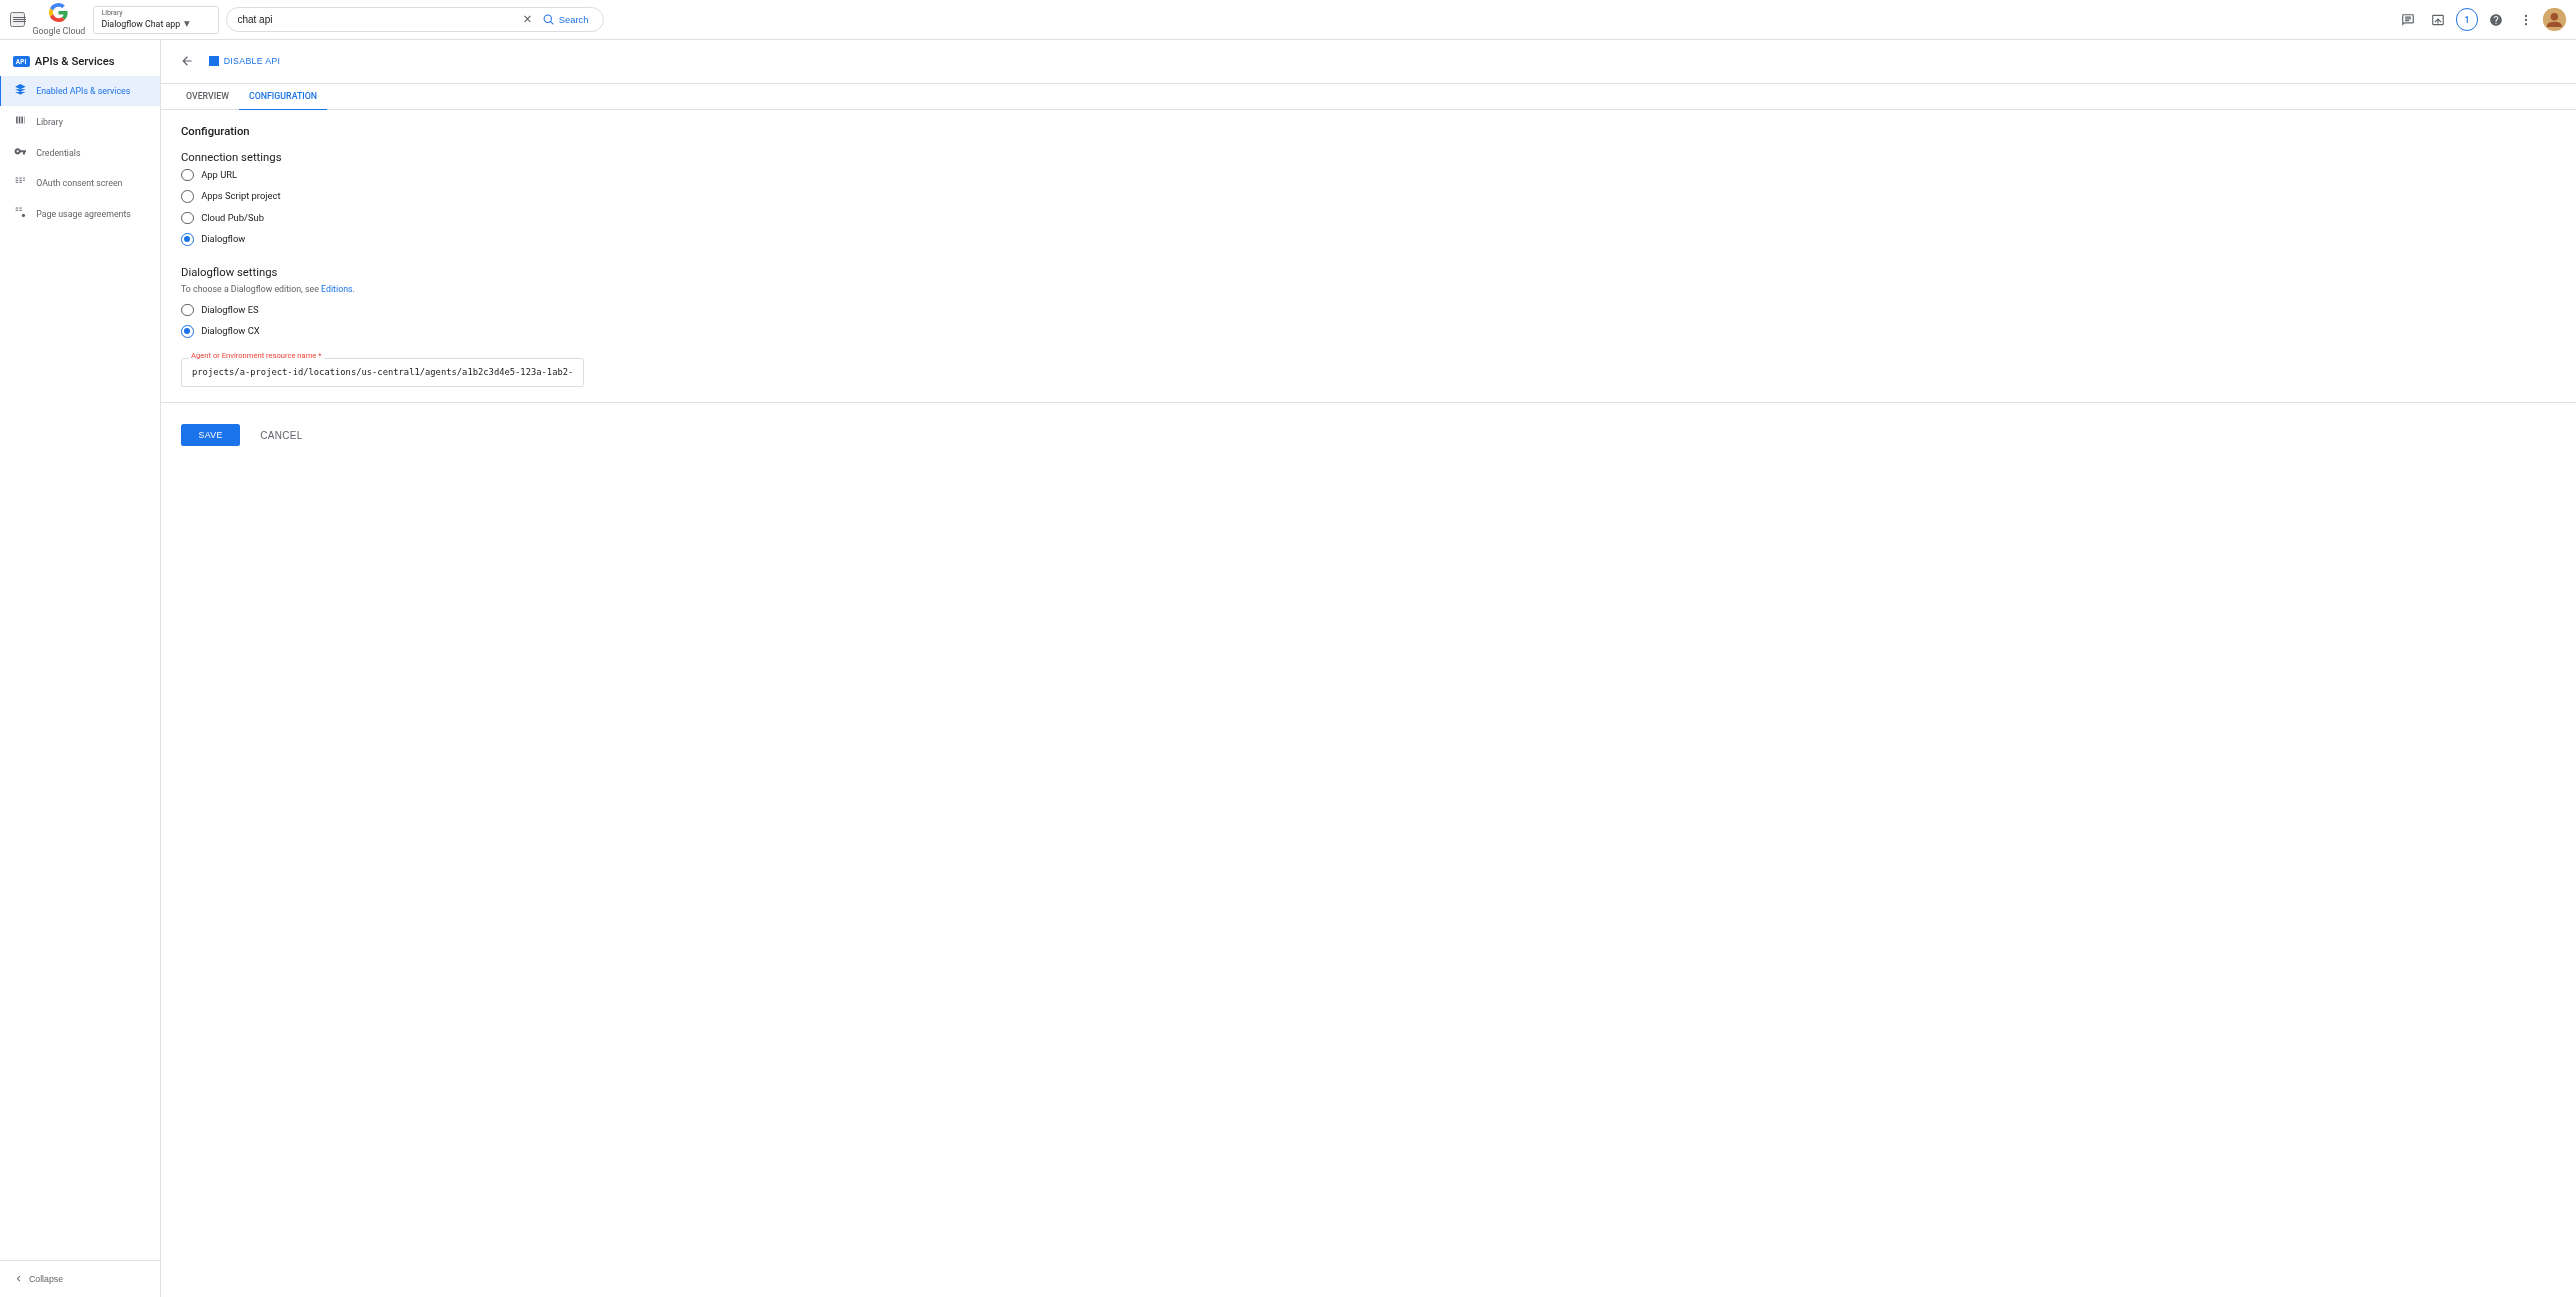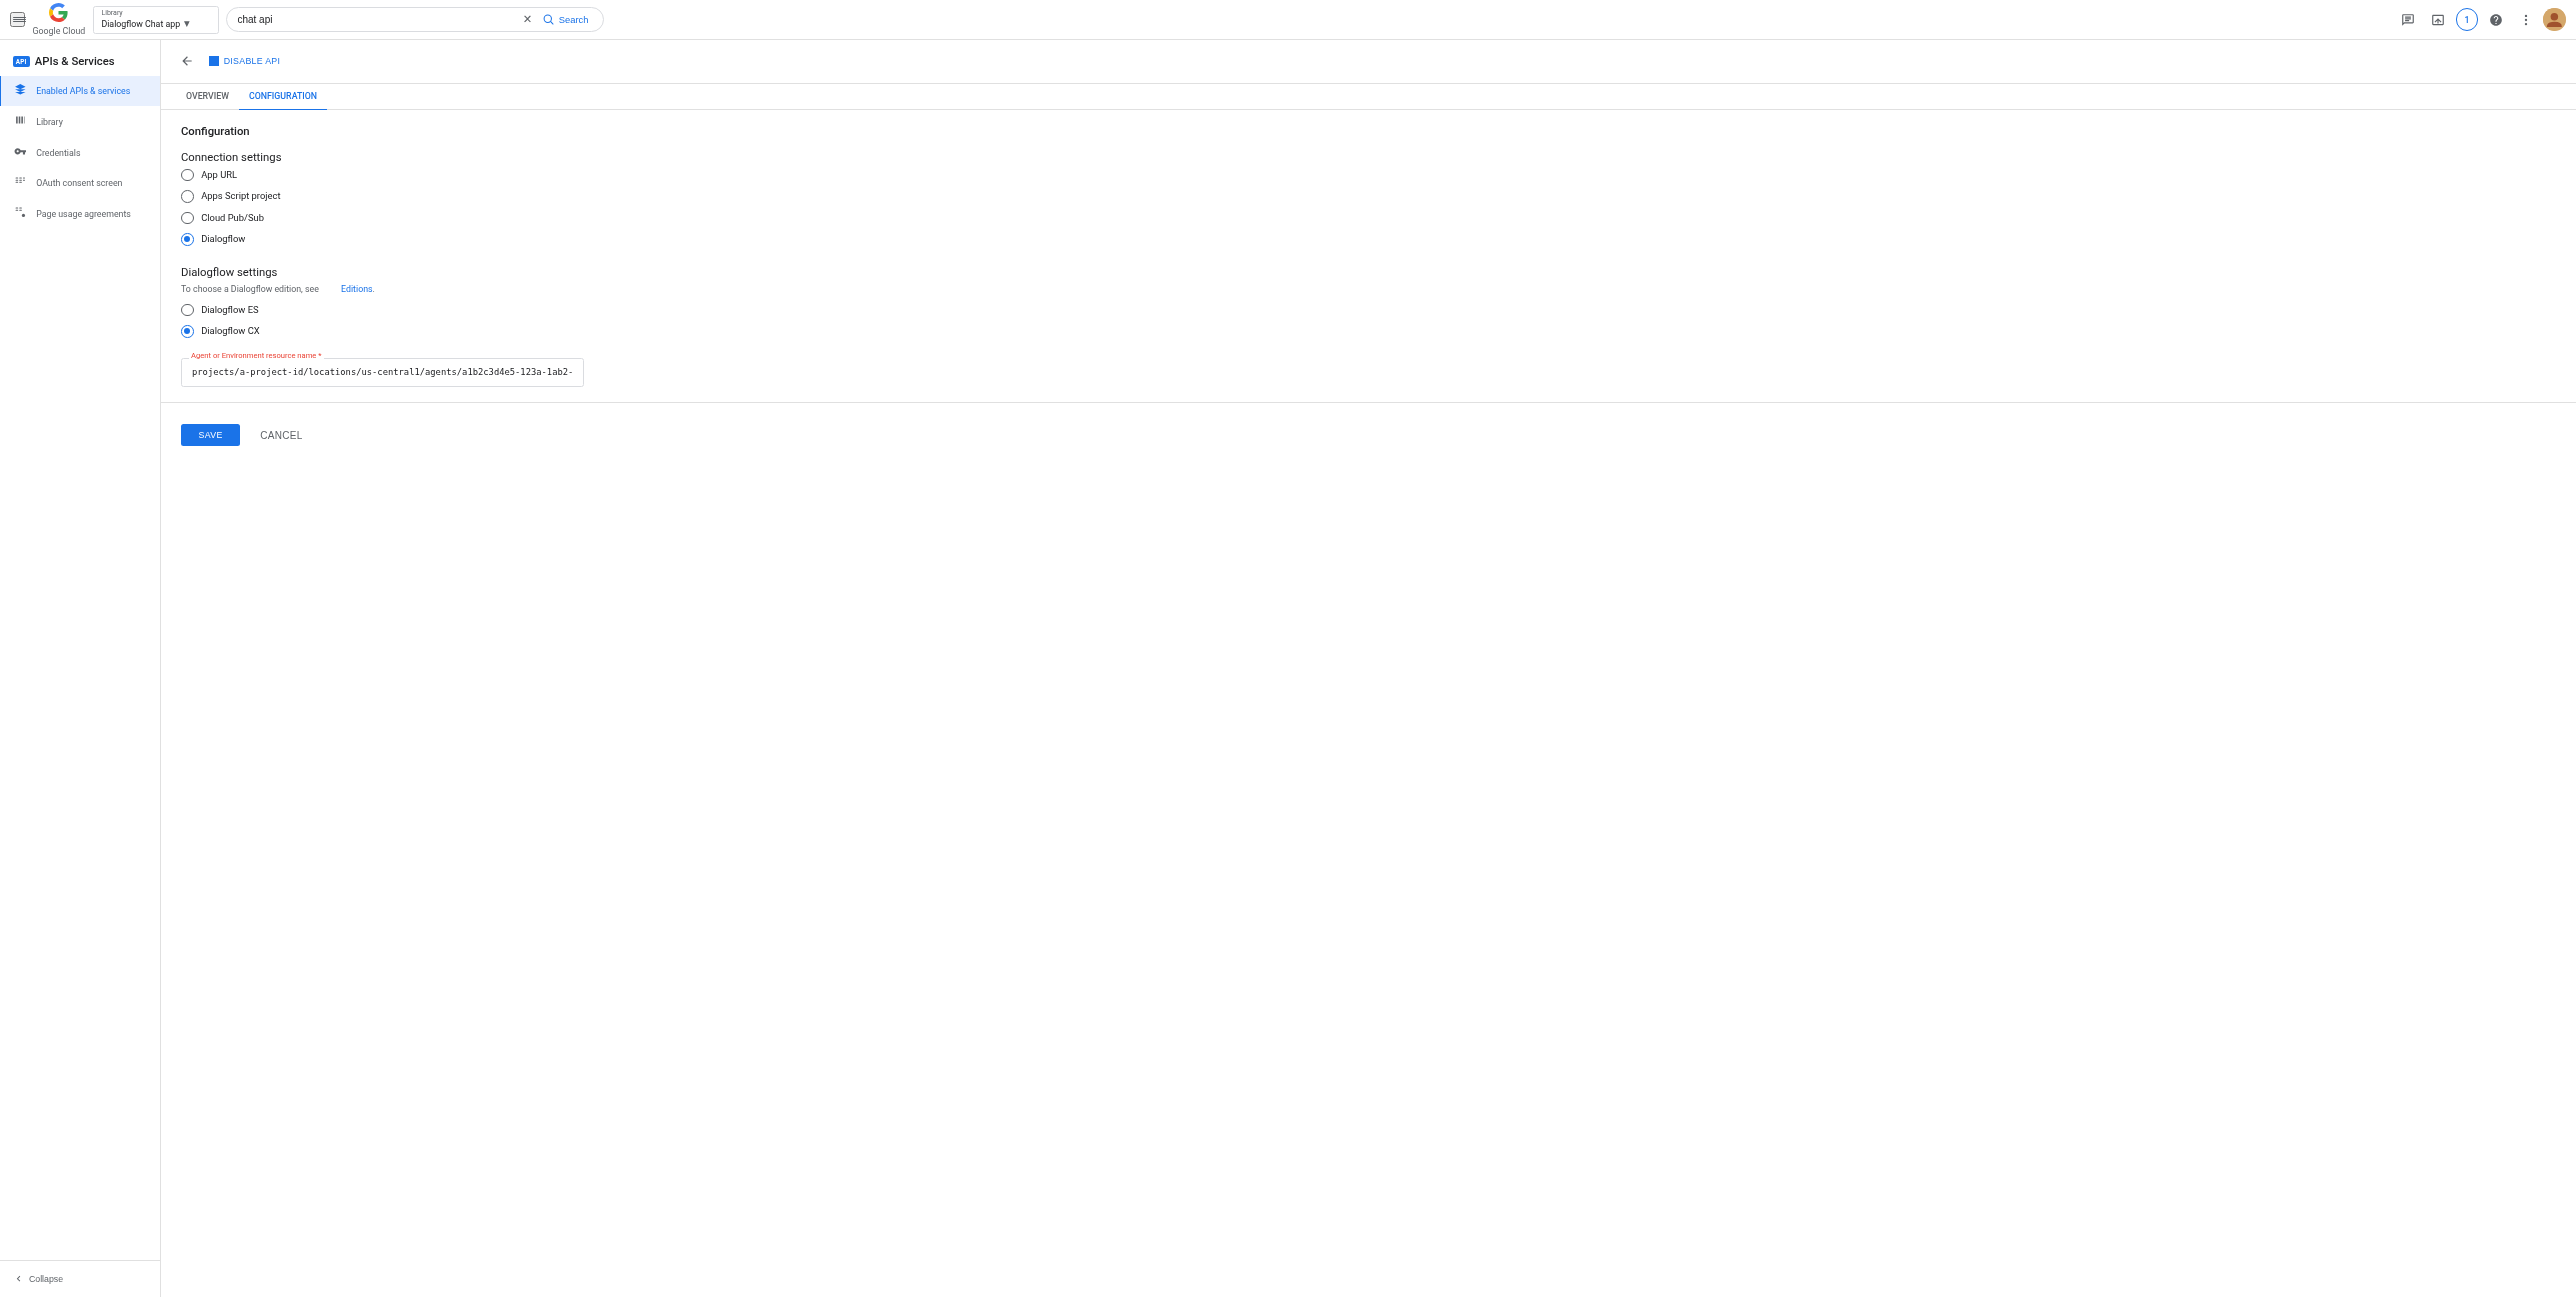--- a/index.html
+++ b/index.html
@@ -260,21 +260,20 @@
     
     .dialogflow-section { margin-top: 5px; }
     .dialogflow-description {
       font-size: 8.8px;
       color: #5f6368;
       margin-bottom: 10px;
     }
     .dialogflow-description a {
       color: #1a73e8;
       text-decoration: none;
-      margin-left: 20px;
     }
 
     
     .text-field-wrapper {
       position: relative;
       margin-top: 10px;
       max-width: 403px;
     }
     .text-field-label {
       position: absolute;

